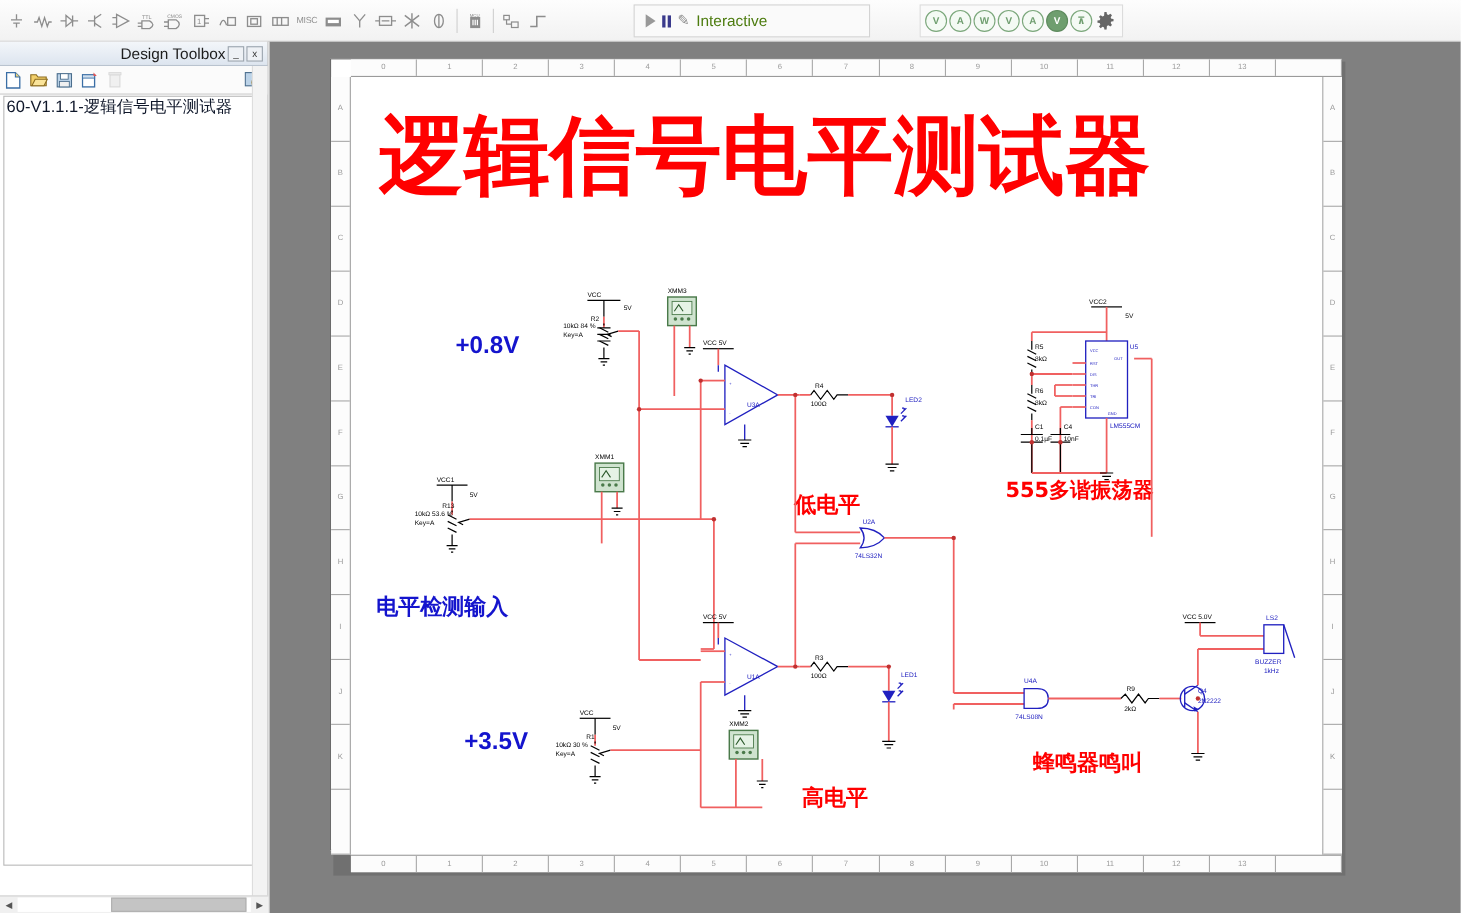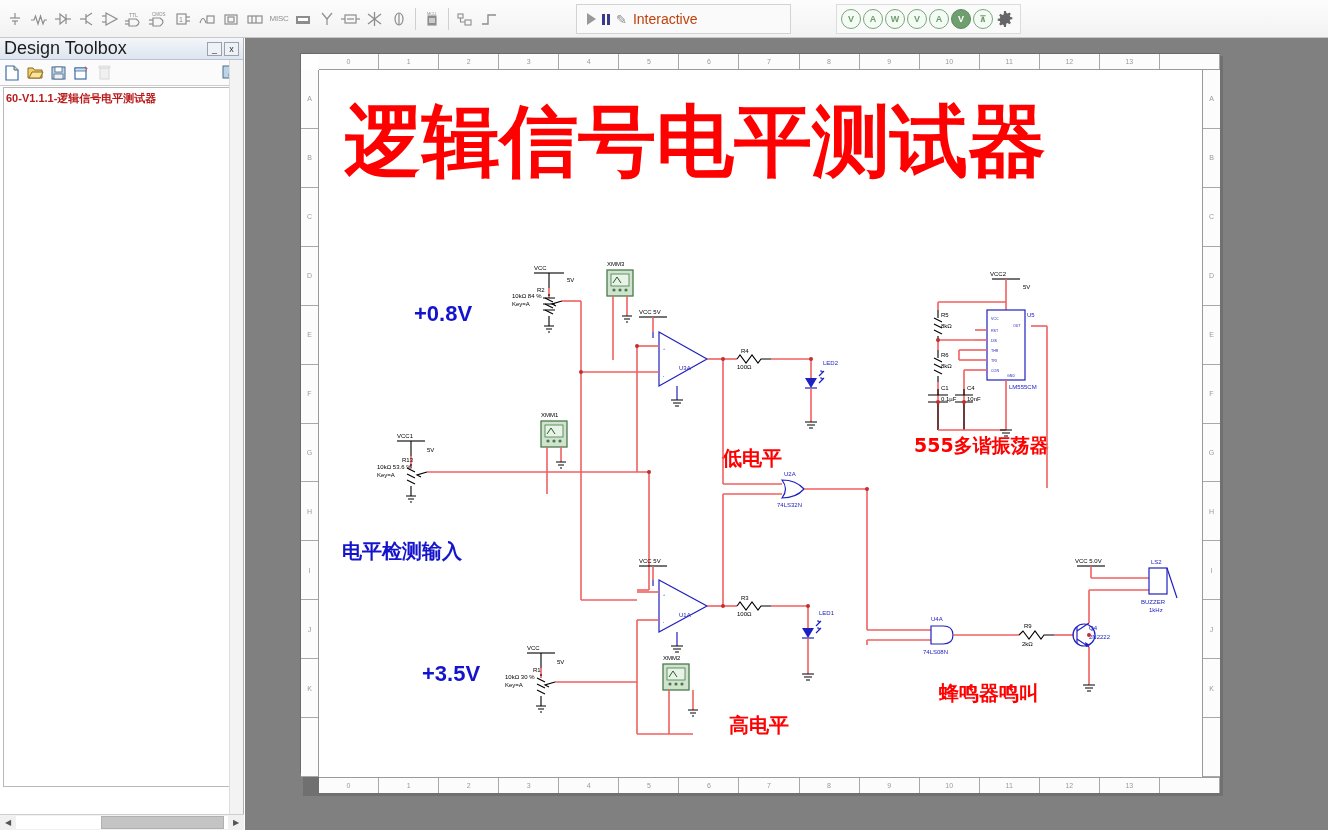--- a/index.html
+++ b/index.html
@@ -30,21 +30,21 @@
 
   
   .sim-box {
     position:absolute; left:576px; top:4px; width:215px; height:30px;
     background:#fafafa; border:1px solid #d3d3d3; display:flex; align-items:center; gap:6px;
     padding-left:10px;
   }
   .play-tri { width:0;height:0;border-left:9px solid #999; border-top:6px solid transparent; border-bottom:6px solid transparent; }
   .pause-ic { display:flex; gap:2px; }
   .pause-ic i { display:block; width:3px; height:11px; background:#3a3a8c; }
-  .sim-label { font-size:14px; color:#c2410c; }
+  .sim-label { font-size:14px; color:#4d7c0f; }
   .probe-box {
     position:absolute; left:836px; top:4px; width:185px; height:30px;
     background:#fafafa; border:1px solid #dcdcdc; display:flex; align-items:center; gap:2px; padding-left:4px;
   }
   .probe {
     width:20px;height:20px; border-radius:50%;
     border:1.4px solid #7ba77b; color:#6f9e6f; font-size:9px; font-weight:bold;
     display:flex;align-items:center;justify-content:center;
     background:#f4faf4;
   }
@@ -54,36 +54,36 @@
   
   #left-panel {
     position:absolute; left:0; top:38px; width:244px; height:792px;
     background:#ffffff; border-right:1px solid #b0b0b0;
   }
   .panel-title {
     height:22px; background:linear-gradient(#f3f6fa,#dde5ef);
     border-bottom:1px solid #b9c3cf;
     display:flex; align-items:center; padding:0 4px;
   }
-  .panel-title .t { font-size:18px; color:#1c1c1c; flex:1; }
+  .panel-title .t { font-size:14px; color:#1c1c1c; flex:1;text-align:right; }
   .panel-btn {
     width:15px;height:14px;border:1px solid #9aa3ad;background:#eef1f5;
     font-size:9px; line-height:12px; text-align:center; color:#333; margin-left:2px;
   }
   .panel-toolbar {
     height:26px; background:#fbfbfb; border-bottom:1px solid #ccc;
     display:flex; align-items:center; padding:0 4px; gap:6px;
   }
   .pt-ic { width:17px;height:17px; display:flex;align-items:center;justify-content:center; }
   .pt-spacer { flex:1; }
   .tree-list {
     margin:1px 3px 0 3px; border:1px solid #b8b8b8; background:#fff;
     height:700px; position:relative; overflow:hidden;
   }
-  .tree-item { font-size:11px; color:#b91c1c; padding:1px 2px; white-space:nowrap; line-height:18px;font-weight:bold; }
+  .tree-item { font-size:15px; color:#0f172a; padding:1px 2px; white-space:nowrap; line-height:18px; }
   .panel-scroll {
     position:absolute; left:0; bottom:0; width:244px; height:16px;
     background:#f0f0f0; border-top:1px solid #cfcfcf; display:flex; align-items:center;
   }
   .ps-arrow { width:16px;height:15px; display:flex;align-items:center;justify-content:center; color:#555; font-size:8px;}
   .ps-track { flex:1; height:13px; background:#fff; position:relative; }
   .ps-thumb { position:absolute; left:40%; width:58%; top:0; height:13px; background:#c4c4c4; border:1px solid #b0b0b0;}
   .vscroll {
     position:absolute; right:0; top:22px; width:14px; height:770px; background:#f3f3f3; border-left:1px solid #ddd;
   }

